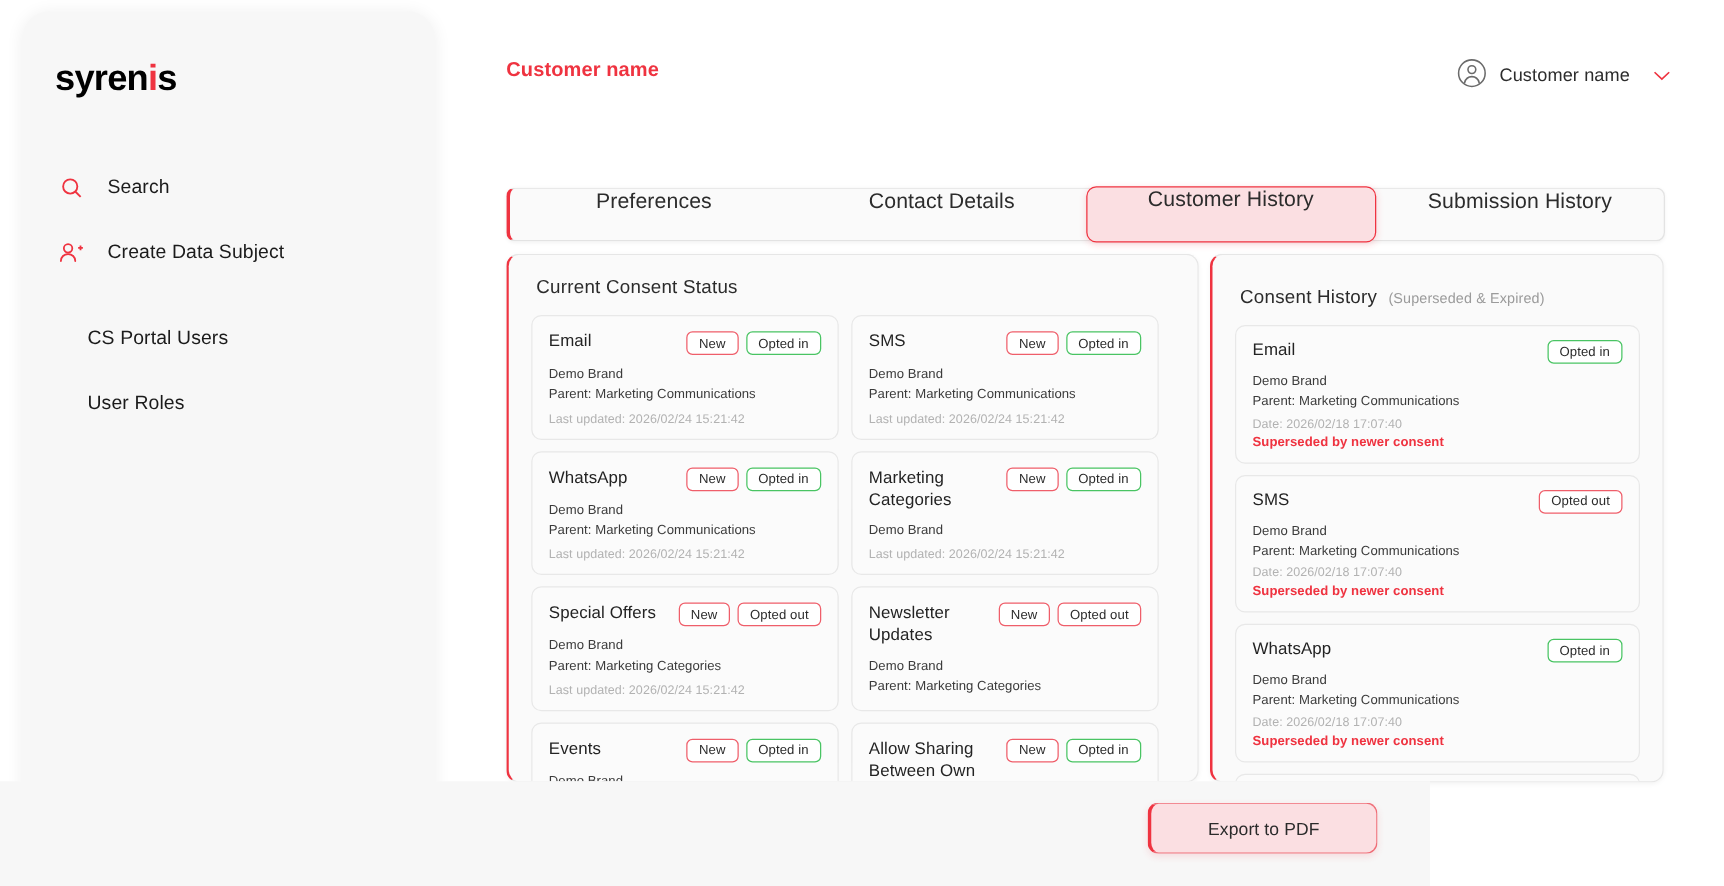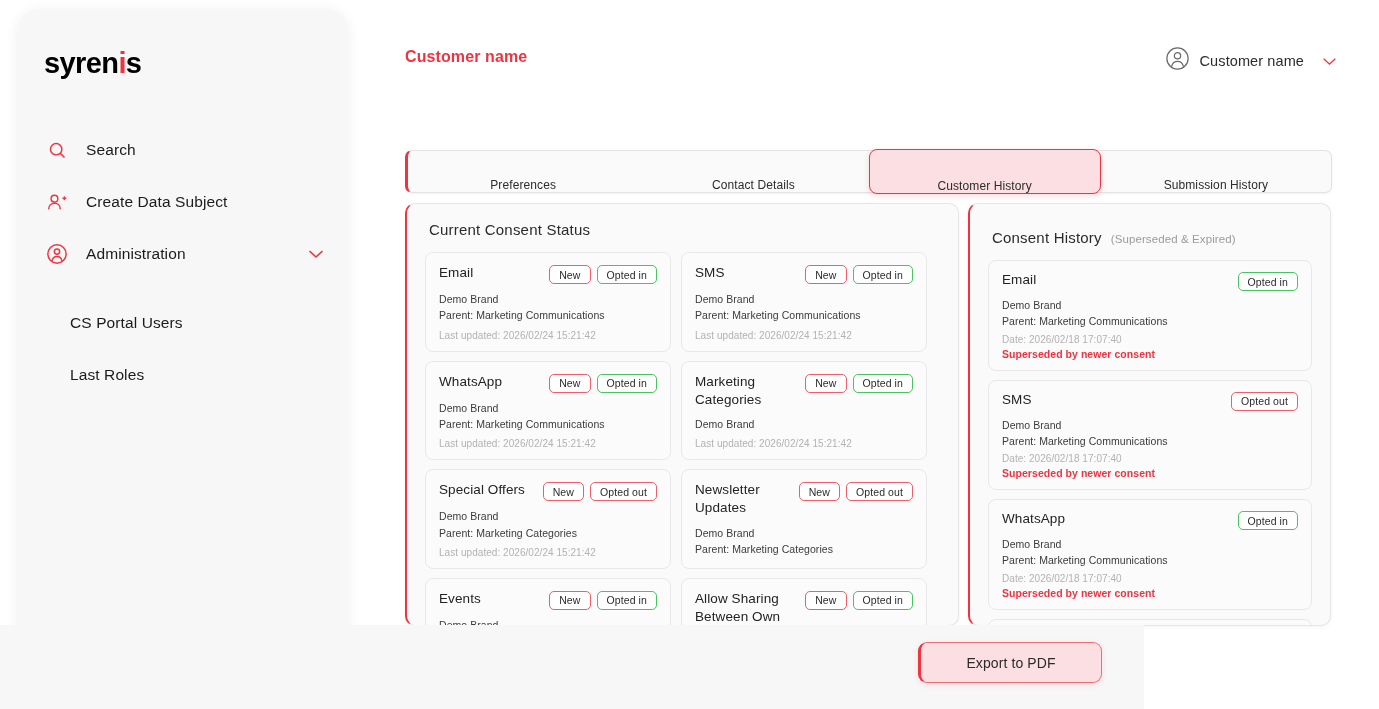--- a/index.html
+++ b/index.html
@@ -56,22 +56,22 @@
   .tabbar{
     position:absolute;left:405px;top:150px;width:923px;height:41px;
     background:#fafafa;
     border:1px solid #e3e3e3;
     border-left:3px solid #ef3340;
     border-radius:7px;
     display:flex;align-items:stretch;
     box-shadow:0 1px 3px rgba(0,0,0,.05);
   }
   .tab{
-    flex:1;display:flex;align-items:flex-end;justify-content:center;
-    font-size:12px;color:#2c2c2c;cursor:pointer;letter-spacing:.1px;
+    flex:1;display:flex;align-items:flex-start;justify-content:center;
+    font-size:17px;color:#2c2c2c;cursor:pointer;letter-spacing:.1px;
   }
   .tab.active{
     background:#fbdfe2;
     border:1.5px solid #ef3340;
     border-radius:8px;
     margin:-2px 0;
     box-shadow:0 2px 6px rgba(239,51,64,.18);
   }
 
   
@@ -179,42 +179,27 @@
           <svg width="22" height="21" viewBox="0 0 26 24" fill="none" stroke="#ef3340" stroke-width="1.7">
               <circle cx="10" cy="7.5" r="4"></circle>
               <path d="M3.2 19.5c0-4 3.1-6.6 6.8-6.6s6.8 2.6 6.8 6.6" stroke-linecap="round"></path>
               <line x1="19.5" y1="7" x2="24" y2="7"></line>
               <line x1="21.75" y1="4.75" x2="21.75" y2="9.25"></line>
             </svg>
         </span>
         <span class="nav-label">Create Data Subject</span>
       </div>
 
-      <div class="nav-item">
-        <span class="nav-ico">
-          <svg width="22" height="22" viewBox="0 0 24 24" fill="none" stroke="#ef3340" stroke-width="1.6">
-              <circle cx="12" cy="12" r="10"></circle>
-              <circle cx="12" cy="9.4" r="2.9"></circle>
-              <path d="M6.6 19.2c.7-3 2.9-4.5 5.4-4.5s4.7 1.5 5.4 4.5" stroke-linecap="round"></path>
-            </svg>
-        </span>
-        <span class="nav-label">Administration</span>
-        <span class="chev">
-          <svg width="16" height="10" viewBox="0 0 16 10" fill="none" stroke="#ef3340" stroke-width="1.6">
-              <polyline points="1.5,2 8,8 14.5,2"></polyline>
-            </svg>
-        </span>
-      </div>
 
       <div class="nav-sub">
         <span>CS Portal Users</span>
       </div>
 
       <div class="nav-sub">
-        <span>Last Roles</span>
+        <span>User Roles</span>
       </div>
 
     </div>
   </div>
 
   <div class="customer-title">Customer name</div>
 
   <div class="user-menu">
     <span>
       <svg width="25" height="25" viewBox="0 0 24 24" fill="none" stroke="#6b6b6b" stroke-width="1.2">

